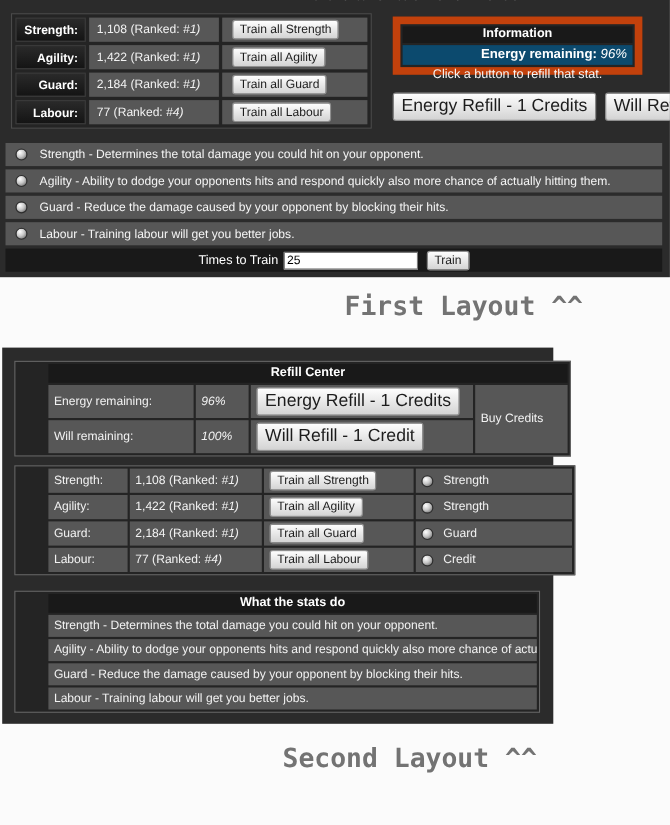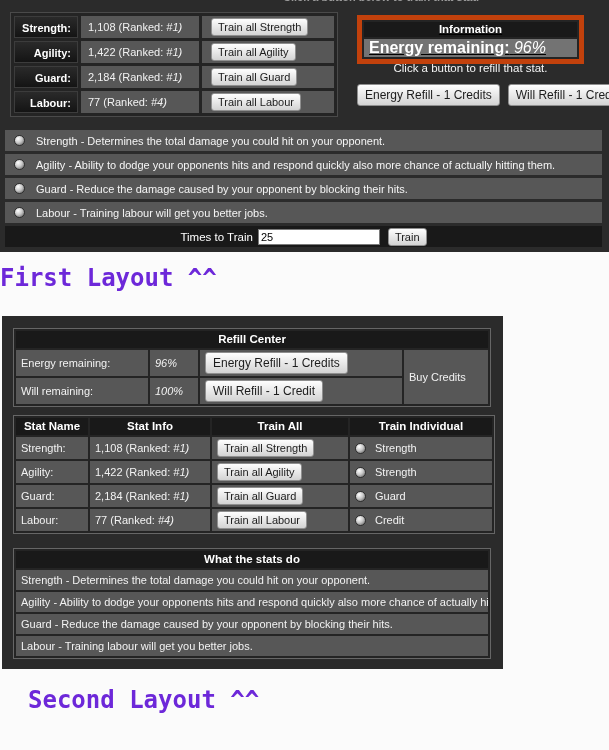--- a/index.html
+++ b/index.html
@@ -37,31 +37,31 @@
   }
   .ital { font-style:italic; }
 
   .btn {
     font-family:"Liberation Sans", sans-serif;
     font-size:11px; color:#1c1c1c;
     background:linear-gradient(#fefefe,#d3d3d3);
     border:1px solid #8f8f8f; border-radius:3px;
     padding:2px 6px; cursor:pointer; white-space:nowrap;
   }
-  .btn.wide { padding:3px 7px; font-size:12px; }
+  .btn.wide { padding:3px 7px; font-size:16px; }
 
   .infobox {
     position:absolute; left:357px; top:15px; width:227px;
-    background:#242424; border:5px solid #c2410c; padding:2px;text-decoration:underline;
+    background:#242424; border:7px solid #c2410c; padding:2px;
   }
   .infobox .ihead {
     background:#191919; color:#fff; font-weight:bold; font-size:11.5px;
     text-align:center; padding:1px 0 2px; margin-bottom:2px;
   }
-  .infobox .ibody { background:#737373; color:#fff; font-size:16px; padding:2px 5px 3px; }
+  .infobox .ibody { background:#0c4a6e; color:#fff; font-size:12px; padding:2px 5px 3px;text-align:right; }
   .infobox .ibody div { line-height:13px; }
   .refill-note {
     position:absolute; left:357px; top:62px; width:227px;
     color:#f5f5f5; font-size:11.5px; text-align:center;
   }
   .refill-btns {
     position:absolute; left:357px; top:84px; width:240px;
     display:flex; gap:8px;
   }
 
@@ -84,35 +84,35 @@
   .timesbar .tlabel { color:#fff; font-weight:normal; font-size:11.5px; margin-right:5px; }
   .txtinput {
     height:16px; width:122px; border:1px solid #7a7a7a; background:#fff;
     font-family:"Liberation Sans", sans-serif; font-size:11px; color:#000; padding:0 2px;
   }
   .timesbar .btn { margin-left:8px; }
 
   
   .caption {
     font-family:"DejaVu Sans Mono", monospace;
-    font-weight:bold; font-size:24px; color:#6d28d9;
-    text-align:left; line-height:34px;
+    font-weight:bold; font-size:24px; color:#737373;
+    text-align:right; line-height:34px;
   }
   .caption1 { width:530px; margin-top:9px; }
   .caption2 { width:488px; margin-top:14px;padding-left:28px; }
 
   
   .panel2 {
     margin-left:2px; margin-top:21px; width:501px;
     background:#2b2b2b; padding:12px 0 10px 11px;
   }
   table.tbl {
     border-collapse:separate; border-spacing:2px;
     background:#242424; border:1px solid #666;
-    width:478px; table-layout:fixed;
+    width:478px; table-layout:fixed;padding-left:28px;
   }
   table.tbl th {
     background:#191919; color:#fff; font-weight:bold; font-size:11.5px;
     text-align:center; padding:2px 0 3px;
   }
   table.tbl td {
     background:#575757; color:#f2f2f2; font-size:11px;
     padding:2px 5px; vertical-align:middle; overflow:hidden; white-space:nowrap;
   }
   .tbl-refill td { height:25px; }
@@ -231,26 +231,20 @@
     </table>
 
   <table class="tbl tbl-stats">
     <colgroup>
         <col style="width:72px">
         <col style="width:120px">
         <col style="width:136px">
         <col style="width:142px">
       </colgroup>
     <tbody>
-        <tr>
-      <th>Stat Name</th>
-      <th>Stat Info</th>
-      <th>Train All</th>
-      <th>Train Individual</th>
-    </tr>
     <tr>
       <td>Strength:</td>
       <td><span>1,108 (Ranked: </span><span class="ital">#1)</span></td>
       <td><button class="btn">Train all Strength</button></td>
       <td>
             <span class="radio-cell">
               <span class="radio"></span>
               <span>Strength</span>
             </span>
           </td>

